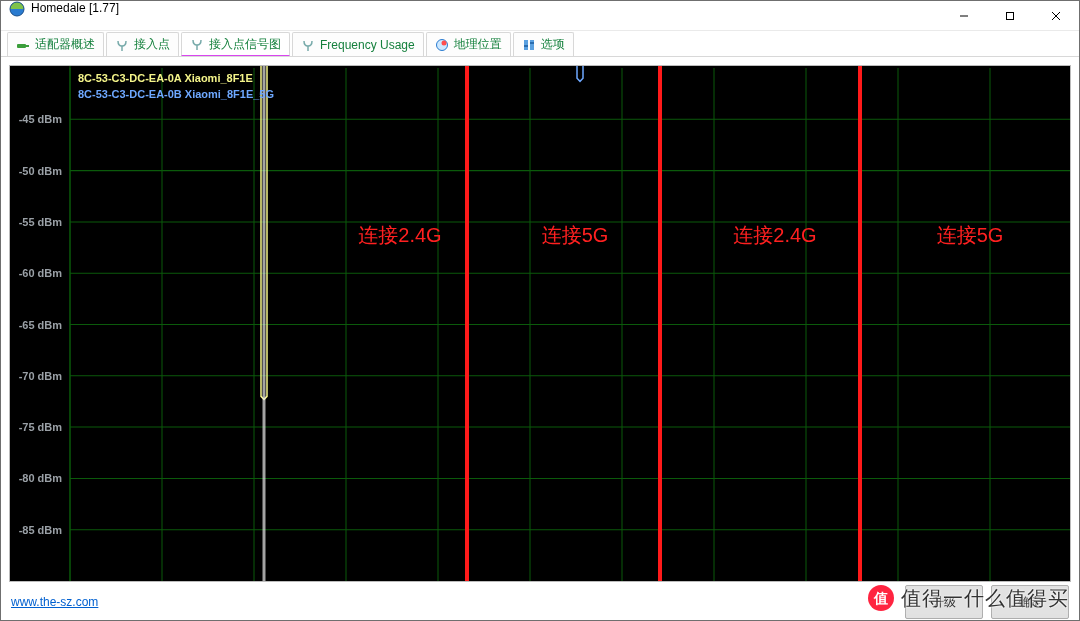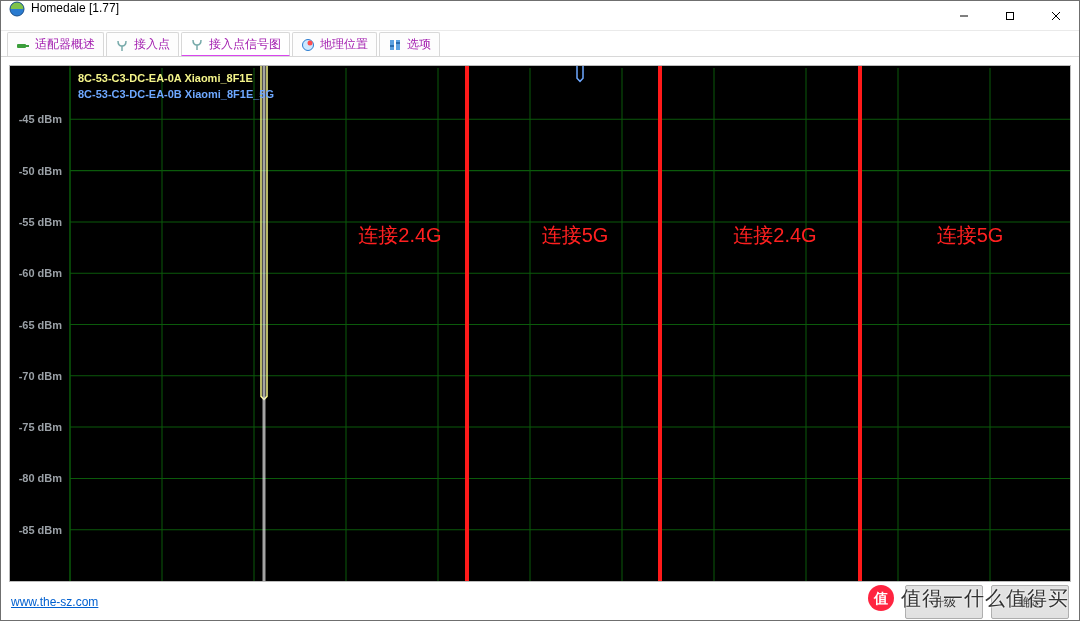--- a/index.html
+++ b/index.html
@@ -34,21 +34,21 @@
       height: 26px; display: flex; align-items: stretch;
       background: #ffffff; padding: 0 6px 0 6px;
       gap: 2px;
       border-bottom: 1px solid #d8d8d8;
     }
     .tab {
       display: flex; align-items: center;
       padding: 0 8px; gap: 5px;
       background: #fdfdfd;
       border: 1px solid #d8d8d8; border-bottom: none;
-      color: #a21caf;
+      color: #15803d;
       border-top-left-radius: 2px; border-top-right-radius: 2px;
       font-size: 12px;
       position: relative; top: 1px;
       height: 24px;
     }
     .tab.active { background: #ffffff; border-bottom: 1px solid #d946ef; }
     .tab .ticon { width: 14px; height: 14px; display: flex; align-items: center; justify-content: center;}
     .content {
       flex: 1 1 auto;
       padding: 8px 8px 6px 8px;
@@ -142,20 +142,29 @@
       <span>接入点</span>
     </div>
     <div class="tab active">
       <span class="ticon">
           <svg viewBox="0 0 14 14">
             <path d="M3 3 Q3 8 7 8 Q11 8 11 3" fill="none" stroke="#7aa" stroke-width="1.5"></path>
             <line x1="7" y1="8" x2="7" y2="13" stroke="#7aa" stroke-width="1.5"></line>
           </svg>
         </span>
       <span>接入点信号图</span>
+    </div>
+    <div class="tab">
+      <span class="ticon">
+          <svg viewBox="0 0 14 14">
+            <path d="M3 3 Q3 8 7 8 Q11 8 11 3" fill="none" stroke="#7aa" stroke-width="1.5"></path>
+            <line x1="7" y1="8" x2="7" y2="13" stroke="#7aa" stroke-width="1.5"></line>
+          </svg>
+        </span>
+      <span>Frequency Usage</span>
     </div>
     <div class="tab">
       <span class="ticon">
           <svg viewBox="0 0 14 14">
             <circle cx="7" cy="7" r="5.5" fill="#cde8ff" stroke="#2a7bd0"></circle>
             <circle cx="9" cy="5" r="2.5" fill="#ff4d4d"></circle>
           </svg>
         </span>
       <span>地理位置</span>
     </div>

